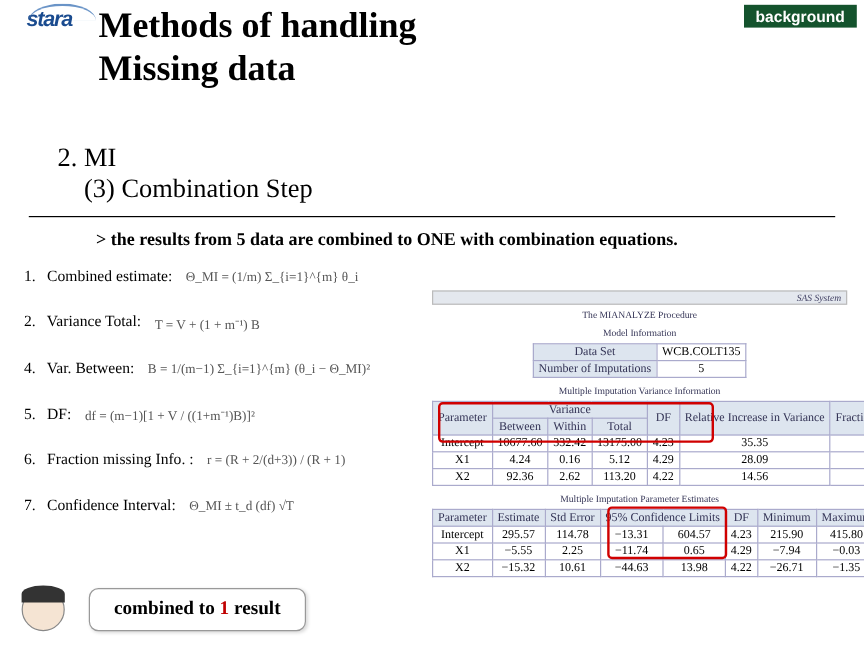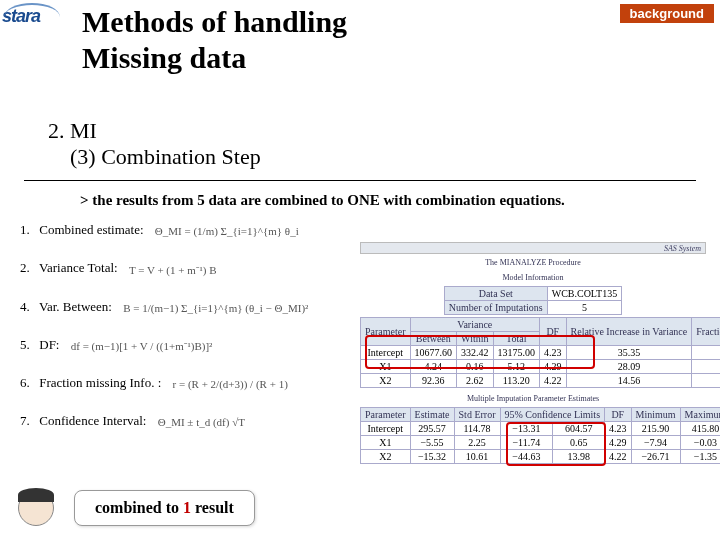--- a/index.html
+++ b/index.html
@@ -8,21 +8,21 @@
     height: 540px;
     font-family: Georgia, 'Times New Roman', serif;
     background: #fff;
     color: #000;
     position: relative;
     overflow: hidden;
   }
   .logo {
     position: absolute;
     top: 6px;
-    left: 2px;
+    left: 22px;
     width: 62px;
     height: 30px;
   }
   .logo-text {
     font-weight: bold;
     font-style: italic;
     font-size: 18px;
     color: #1a4b8f;
     letter-spacing: -1px;
     font-family: Arial, sans-serif;
@@ -41,21 +41,21 @@
     top: 4px;
     left: 82px;
     font-size: 30px;
     font-weight: bold;
     line-height: 1.2;
   }
   .badge {
     position: absolute;
     top: 4px;
     right: 6px;
-    background: #c2410c;
+    background: #14532d;
     color: #fff;
     font-family: Arial, sans-serif;
     font-size: 13px;
     font-weight: bold;
     padding: 2px 10px;
   }
   .section {
     position: absolute;
     top: 118px;
     left: 48px;
@@ -242,20 +242,21 @@
           <th>Data Set</th>
           <td>WCB.COLT135</td>
         </tr>
     <tr>
           <th>Number of Imputations</th>
           <td>5</td>
         </tr>
   </tbody>
     </table>
 
+  <div class="sas-sub">Multiple Imputation Variance Information</div>
   <table class="tbl">
     <tbody>
         <tr>
       <th rowspan="2">Parameter</th>
       <th colspan="3">Variance</th>
       <th rowspan="2">DF</th>
       <th rowspan="2">Relative Increase in Variance</th>
       <th rowspan="2">Fraction Missing Information</th>
 
     </tr>

